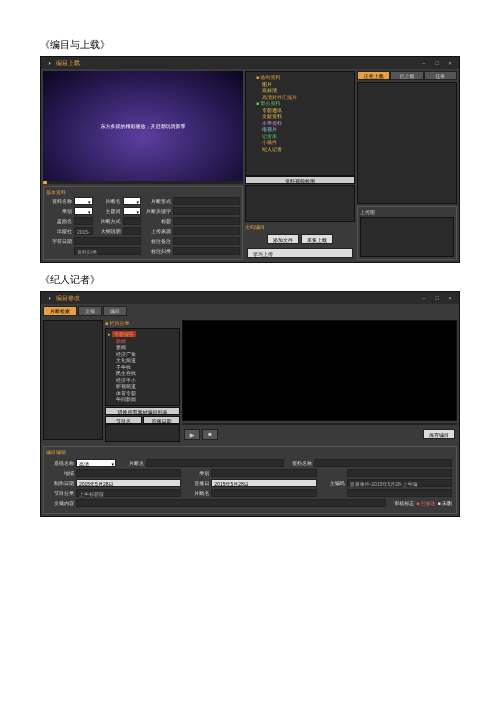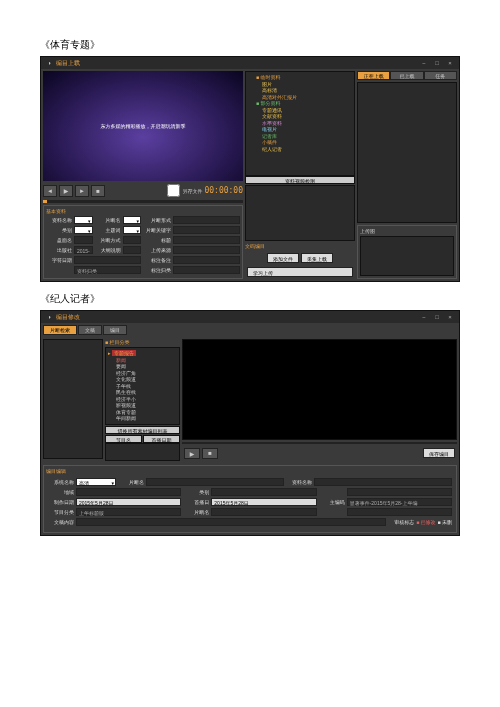--- a/index.html
+++ b/index.html
@@ -62,47 +62,35 @@
 .w2 .tlist{background:#2a2a2a;border:1px solid #111;flex:1;font-size:5px;padding:2px;line-height:1.3}
 .w2 .pvbox{flex:1;display:flex;flex-direction:column}
 .w2 .pvideo{background:#000;flex:1;border:1px solid #111}
 .w2 .pctrl{display:flex;gap:2px;padding:2px;justify-content:flex-start}
 .w2 .sbtn{width:16px;height:11px;background:#555;border:1px solid #222;display:flex;align-items:center;justify-content:center;font-size:6px}
 .w2 .lower{border-top:1px solid #555}
 </style>
 </head>
 <body>
 
-<div class="caption">《体育专题》</div>
+<div class="caption">《编目与上载》</div>
 
 <div class="win w1">
  <div class="titlebar">
   <span class="ico">◑</span>
   <span class="title">编目上载</span>
   <span class="wbtn">−</span>
   <span class="wbtn">□</span>
   <span class="wbtn">×</span>
  </div>
  <div class="body">
 
   <div class="left">
    <div class="video">
      <div class="vt">东方多媒的精彩播放，开启潮玩清新季</div>
-   </div>
-   <div class="vctrl">
-    <div class="btn">◄</div>
-    <div class="btn">▶</div>
-    <div class="btn">►</div>
-    <div class="btn">■</div>
-    <div style="flex:1"></div>
-    <label class="cb">
-            <input type="checkbox" style="">
-            <span>另存文件</span>
-          </label>
-    <span class="time">00:00:00</span>
    </div>
    <div class="prog" style="height:3px;background:#222;margin:0 0 2px 0">
           <div class="bar" style="height:100%;width:2%;background:#e8a040"></div>
         </div>
 
    <div class="pnl lowerform">
     <div class="pnl-title">基本资料</div>
     <div class="cols">
      <div class="col">
       <div class="frow">

